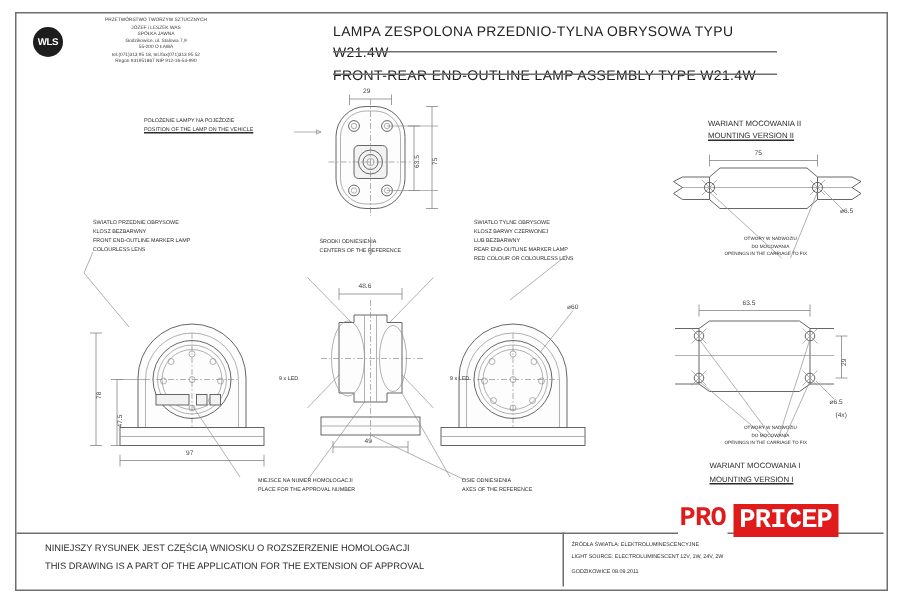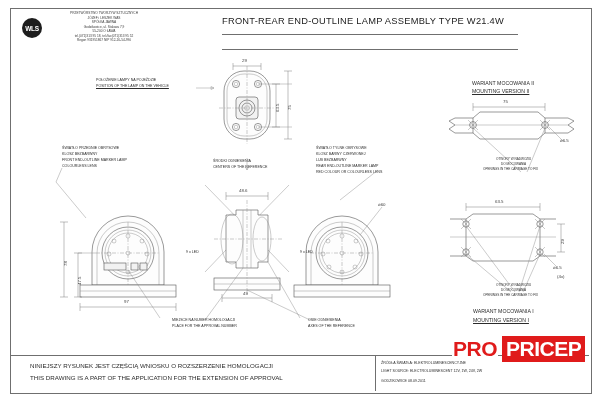--- a/index.html
+++ b/index.html
@@ -35,22 +35,22 @@
   svg{position:absolute;left:0;top:0;overflow:visible;}
   .s{fill:none;stroke:#555;stroke-width:.6;}
   .thin{fill:none;stroke:#8a8a8a;stroke-width:.45;}
   .dash{fill:none;stroke:#8a8a8a;stroke-width:.45;stroke-dasharray:4 1.5 1 1.5;}
   .lead{fill:none;stroke:#8a8a8a;stroke-width:.45;}
   .diml{fill:none;stroke:#6f6f6f;stroke-width:.45;}
   .fillw{fill:#fdfdfd;stroke:#555;stroke-width:.6;}
   .fillg{fill:#f2f2f2;stroke:#555;stroke-width:.6;}
 
   
-  #watermark{position:absolute;left:452px;top:336px;display:flex;align-items:center;
-    font-weight:bold;font-size:21px;letter-spacing:-.5px;}
+  #watermark{position:absolute;left:452px;top:336px;display:flex;
+    font-weight:bold;font-size:18px;letter-spacing:-.5px;font-family:Liberation Mono, monospace;}
   #wm-a{color:#e01b1b;background:#fff;padding:0 1px;}
   #wm-b{color:#fff;background:#e01b1b;padding:1px 4px;margin-left:4px;}
 
   .dimtxt{position:absolute;font-size:4.4px;color:#444;white-space:nowrap;}
   .rot{transform:rotate(-90deg);transform-origin:left top;}
 </style>
 </head>
 <body>
 
 <div id="sheet">
@@ -64,20 +64,21 @@
       <div>JÓZEF i LESZEK WAS</div>
       <div>SPÓŁKA JAWNA</div>
       <div>Godzikowice, ul. Stalowa 7,9</div>
       <div>55-200   O ŁAWA</div>
       <div>tel.(071)313 95 18, tel./fax(071)313 95 52</div>
       <div>Regon 931951867 NIP 912-16-54-990</div>
     </div>
   </div>
 
   <div id="title-block">
+    <div>LAMPA ZESPOLONA PRZEDNIO-TYLNA OBRYSOWA TYPU W21.4W</div>
     <div>FRONT-REAR END-OUTLINE LAMP ASSEMBLY TYPE W21.4W</div>
   </div>
   <div class="hline" style="left:222px;top:34px;width:296px;"></div>
   <div class="hline" style="left:222px;top:49px;width:296px;"></div>
 
   <div class="txt t35" style="left:96px;top:78px;">POŁOŻENIE LAMPY NA POJEŹDZIE</div>
   <div class="txt t35 ul" style="left:96px;top:84px;">POSITION OF THE LAMP ON THE VEHICLE</div>
 
   <svg width="600" height="400">
     <path class="lead" d="M196 88 L 214 88"></path>

